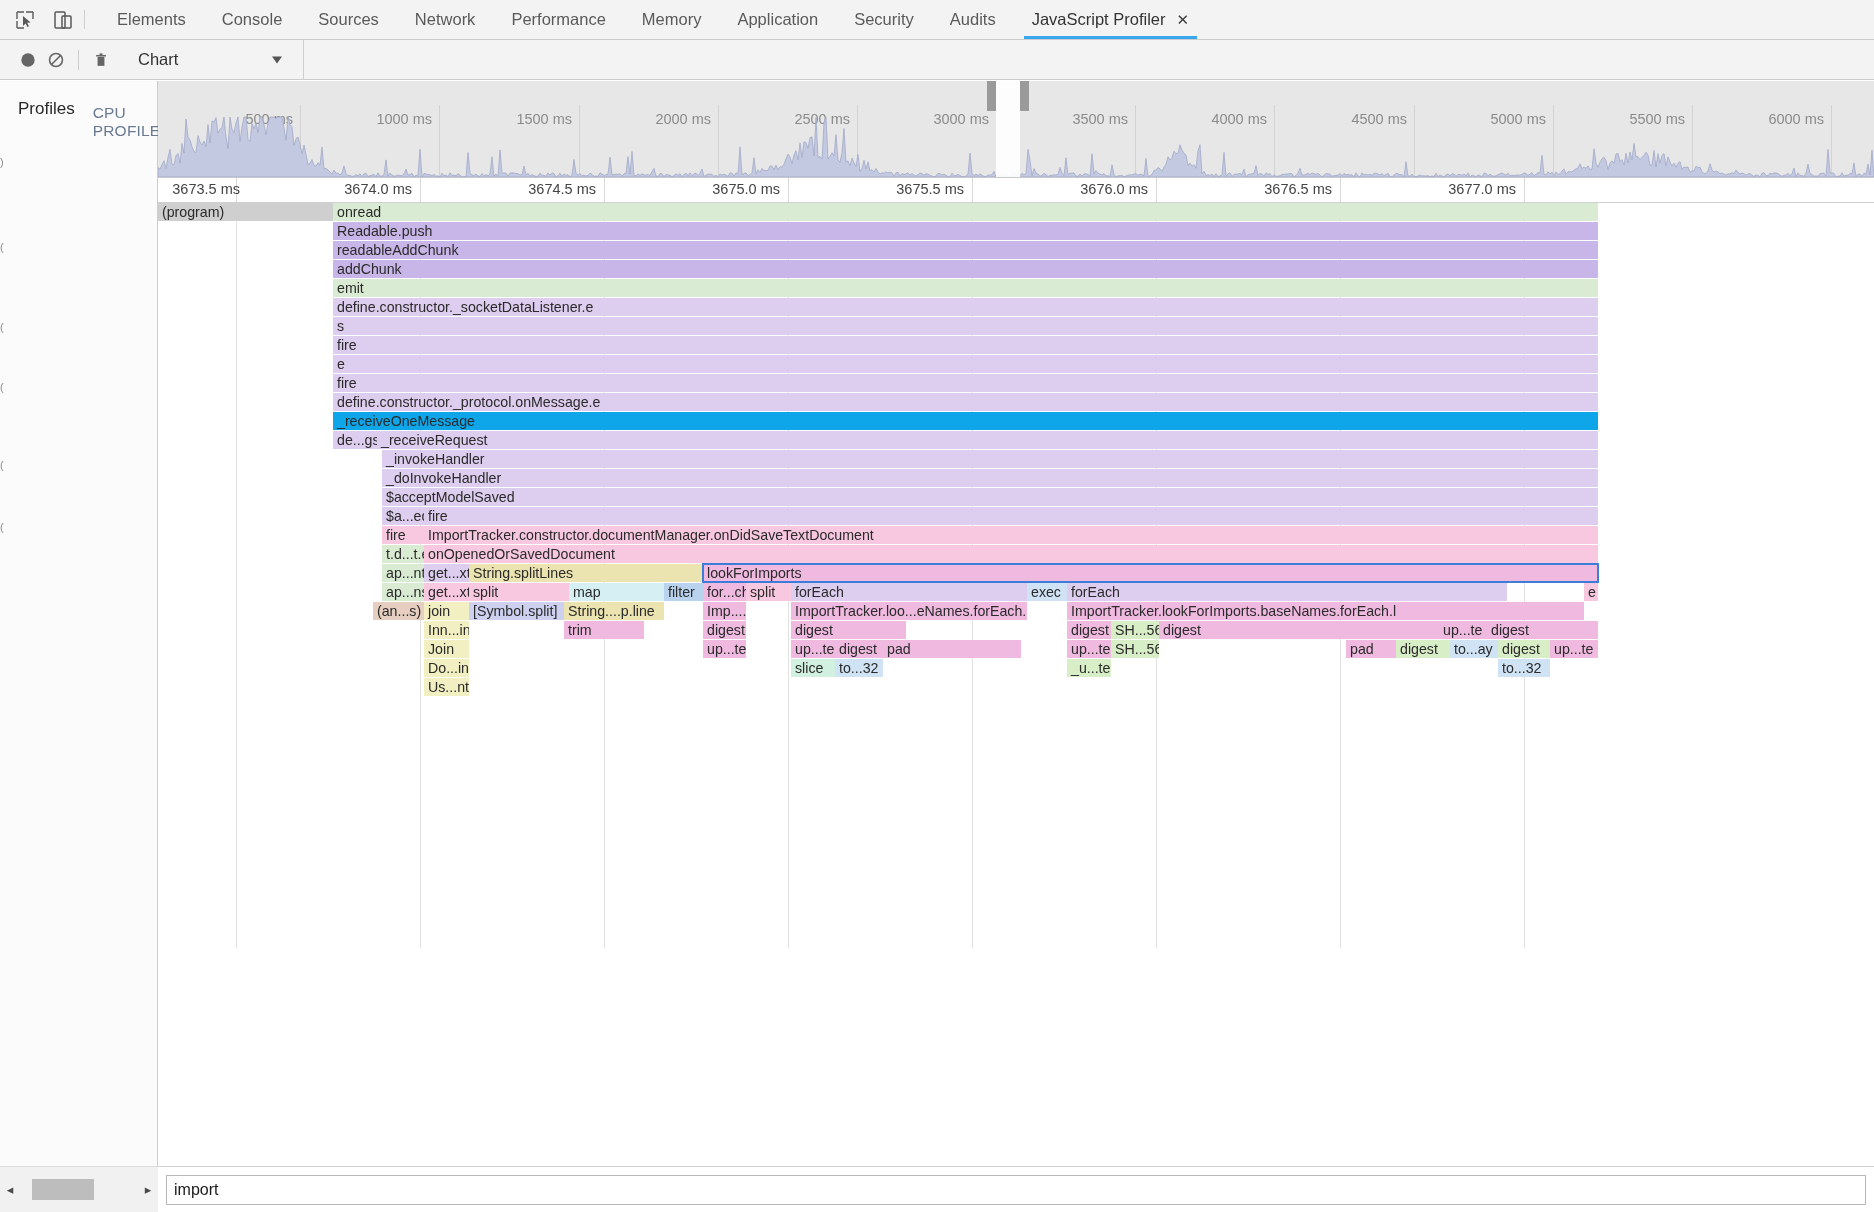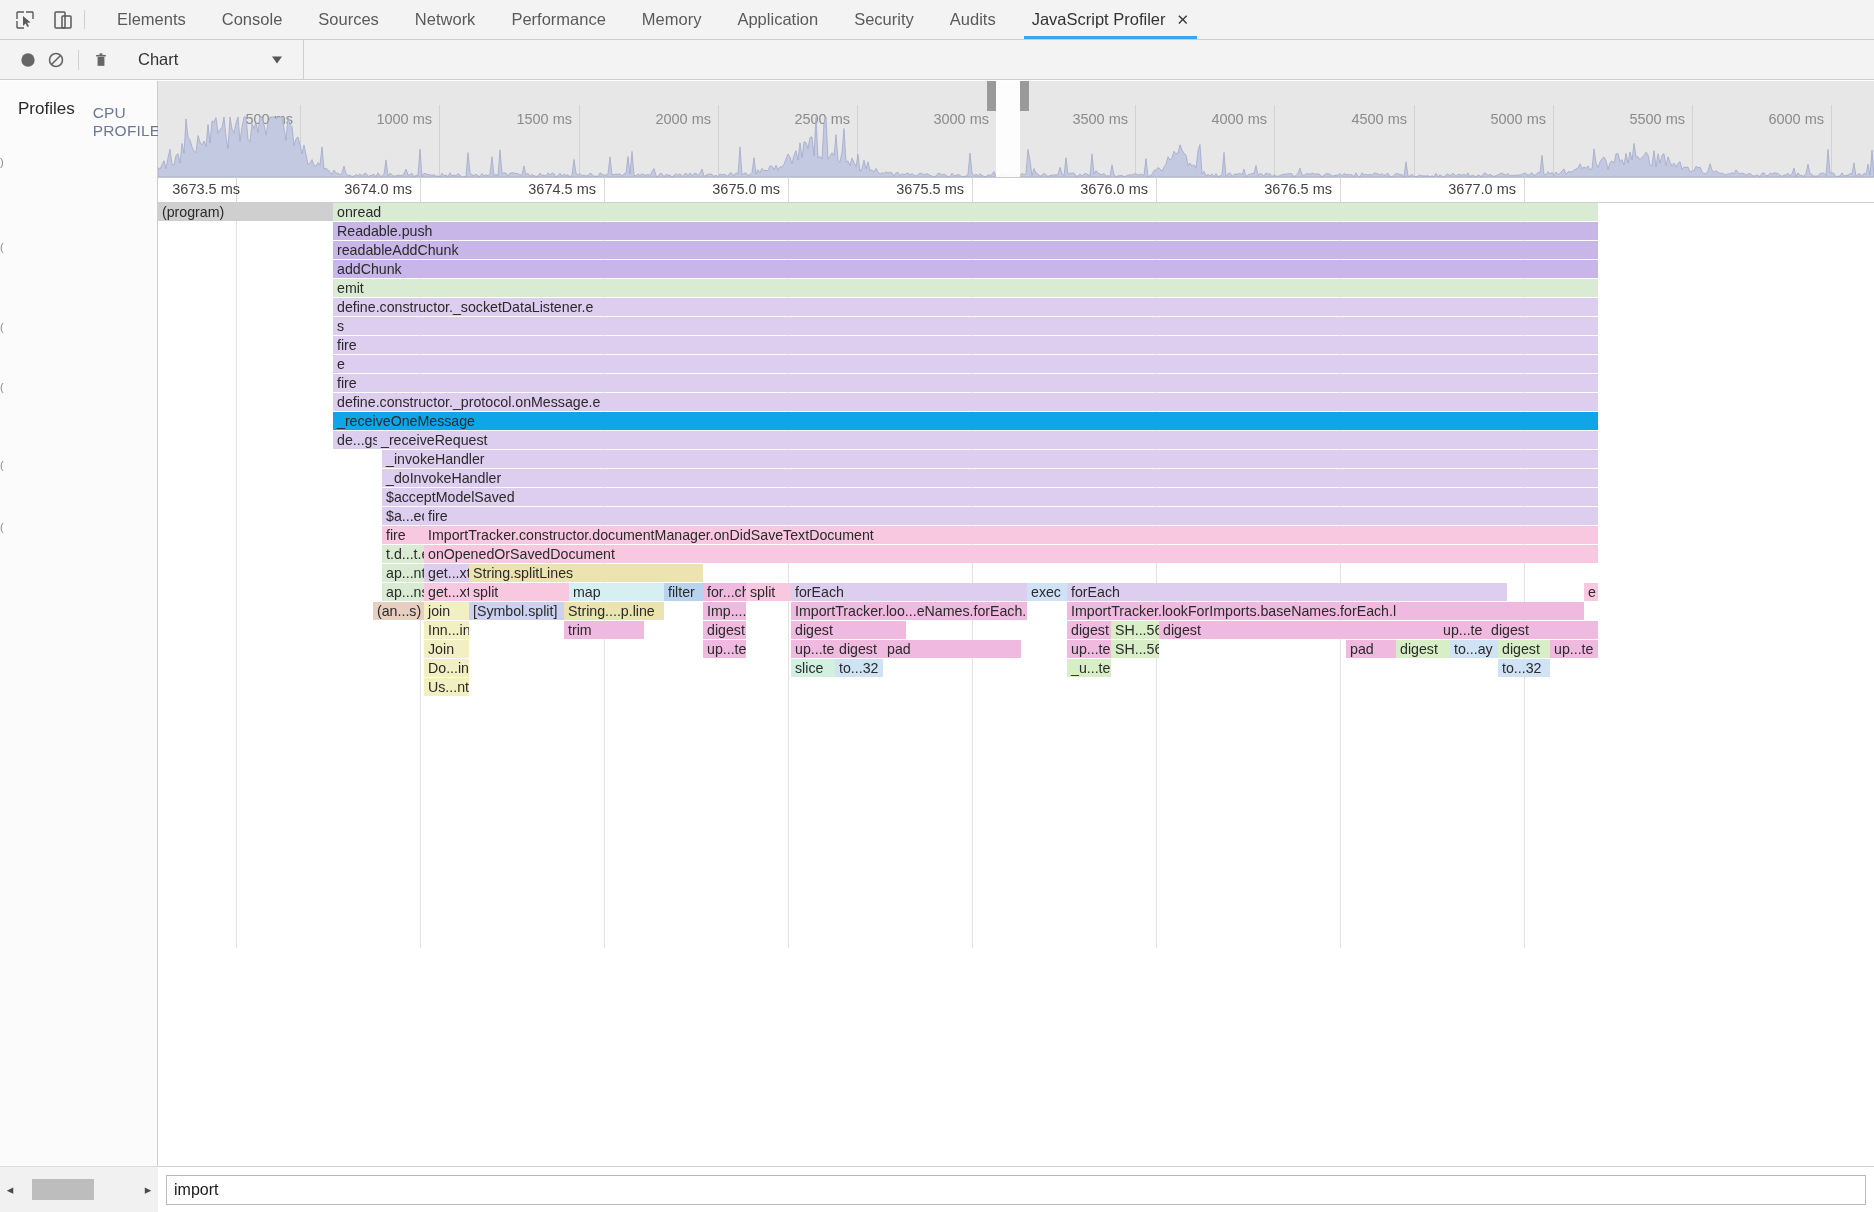--- a/index.html
+++ b/index.html
@@ -497,20 +497,21 @@
         <div class="frame" title="$acceptModelSaved" style="left: 224px; width: 1216px; top: 285px; background: rgb(221, 205, 238);"><span>$acceptModelSaved</span></div>
         <div class="frame" title="$a...ed" style="left: 224px; width: 42px; top: 304px; background: rgb(221, 205, 238);"><span>$a...ed</span></div>
         <div class="frame" title="fire" style="left: 266px; width: 1174px; top: 304px; background: rgb(221, 205, 238);"><span>fire</span></div>
         <div class="frame" title="fire" style="left: 224px; width: 42px; top: 323px; background: rgb(247, 200, 224);"><span>fire</span></div>
         <div class="frame" title="ImportTracker.constructor.documentManager.onDidSaveTextDocument" style="left: 266px; width: 1174px; top: 323px; background: rgb(247, 200, 224);"><span>ImportTracker.constructor.documentManager.onDidSaveTextDocument</span></div>
         <div class="frame" title="t.d...t.e" style="left: 224px; width: 42px; top: 342px; background: rgb(217, 236, 211);"><span>t.d...t.e</span></div>
         <div class="frame" title="onOpenedOrSavedDocument" style="left: 266px; width: 1174px; top: 342px; background: rgb(247, 200, 224);"><span>onOpenedOrSavedDocument</span></div>
         <div class="frame" title="ap...nt" style="left: 224px; width: 42px; top: 361px; background: rgb(217, 236, 211);"><span>ap...nt</span></div>
         <div class="frame" title="get...xt" style="left: 266px; width: 45px; top: 361px; background: rgb(221, 205, 238);"><span>get...xt</span></div>
         <div class="frame" title="String.splitLines" style="left: 311px; width: 234px; top: 361px; background: rgb(236, 228, 176);"><span>String.splitLines</span></div>
+        <div class="frame sel" title="lookForImports" style="left: 545px; width: 895px; top: 361px; background: rgb(240, 185, 224);"><span>lookForImports</span></div>
         <div class="frame" title="ap...ns" style="left: 224px; width: 42px; top: 380px; background: rgb(217, 236, 211);"><span>ap...ns</span></div>
         <div class="frame" title="get...xt" style="left: 266px; width: 45px; top: 380px; background: rgb(247, 200, 224);"><span>get...xt</span></div>
         <div class="frame" title="split" style="left: 311px; width: 100px; top: 380px; background: rgb(247, 200, 224);"><span>split</span></div>
         <div class="frame" title="map" style="left: 411px; width: 95px; top: 380px; background: rgb(214, 239, 242);"><span>map</span></div>
         <div class="frame" title="filter" style="left: 506px; width: 39px; top: 380px; background: rgb(185, 211, 239);"><span>filter</span></div>
         <div class="frame" title="for...ch" style="left: 545px; width: 43px; top: 380px; background: rgb(240, 185, 224);"><span>for...ch</span></div>
         <div class="frame" title="split" style="left: 588px; width: 45px; top: 380px; background: rgb(247, 200, 224);"><span>split</span></div>
         <div class="frame" title="forEach" style="left: 633px; width: 236px; top: 380px; background: rgb(221, 205, 238);"><span>forEach</span></div>
         <div class="frame" title="exec" style="left: 869px; width: 40px; top: 380px; background: rgb(207, 227, 245);"><span>exec</span></div>
         <div class="frame" title="forEach" style="left: 909px; width: 440px; top: 380px; background: rgb(221, 205, 238);"><span>forEach</span></div>

